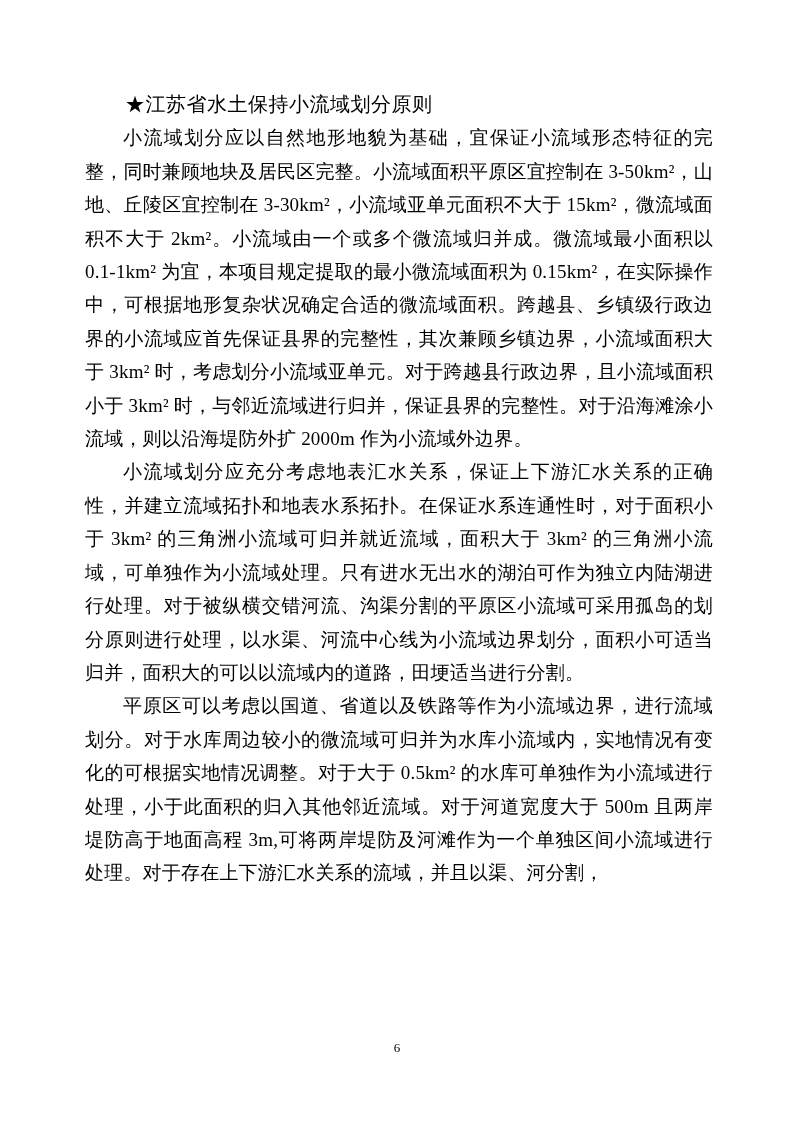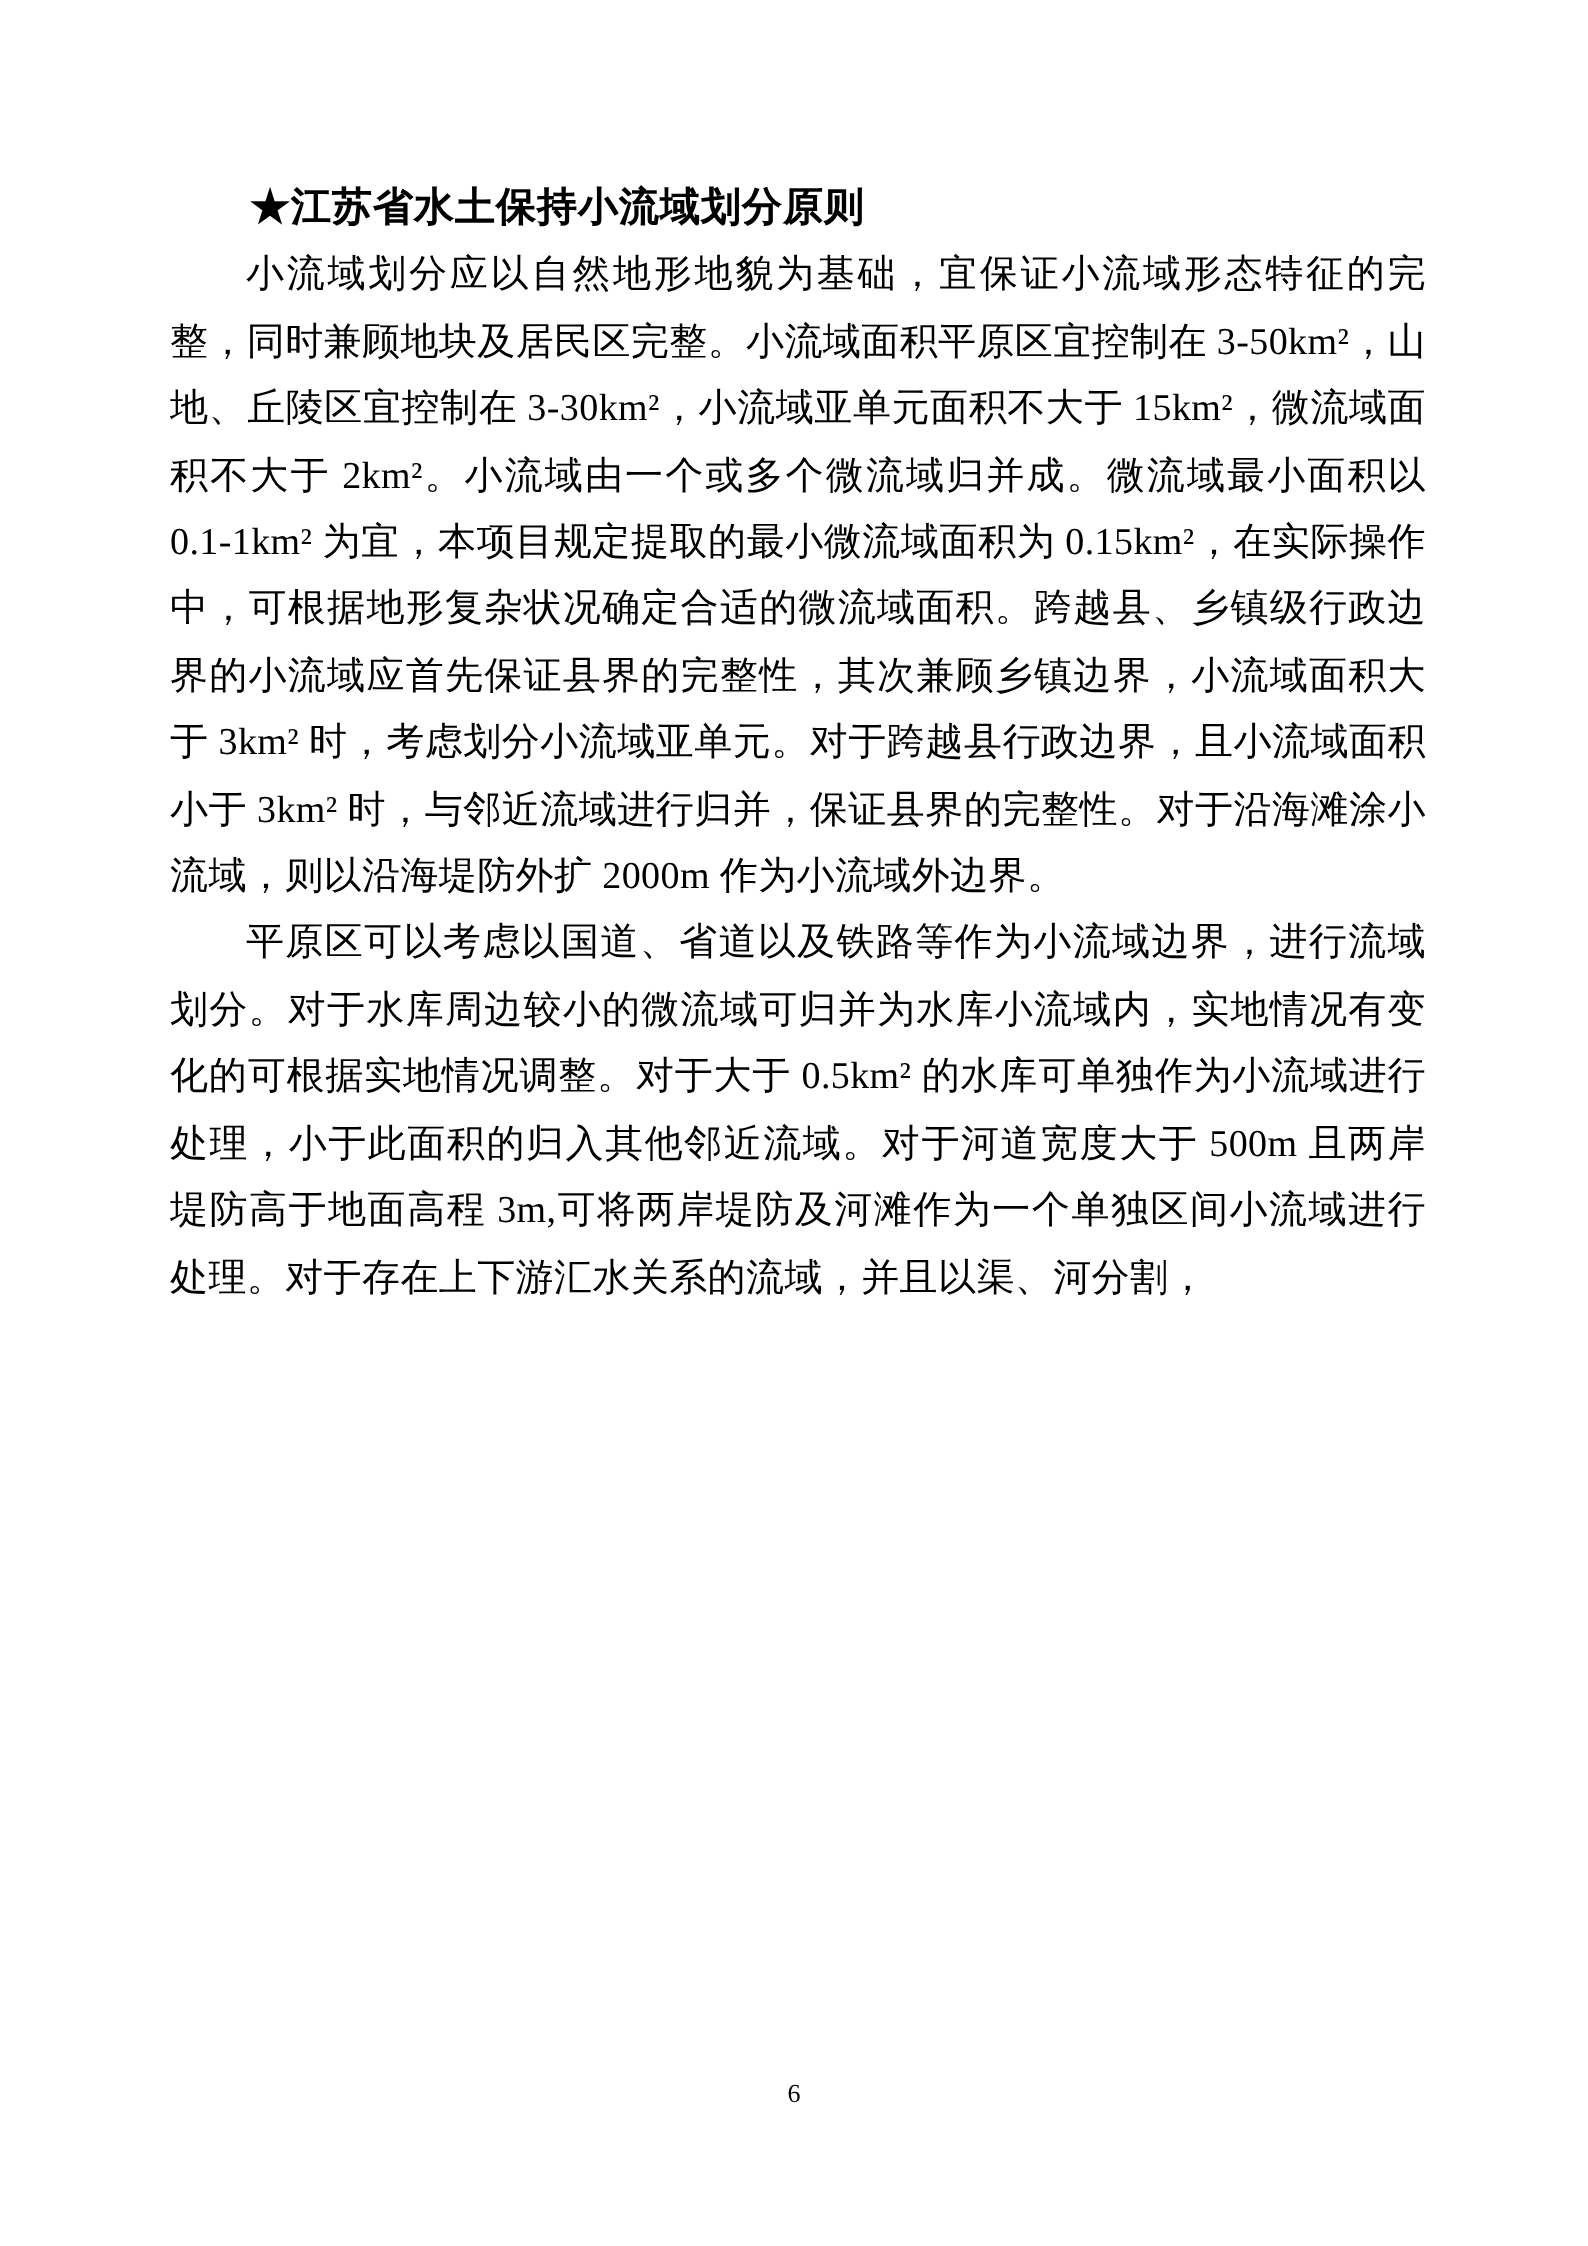--- a/index.html
+++ b/index.html
@@ -24,21 +24,21 @@
     background: #ffffff;
   }
   .content {
     position: absolute;
     left: 85px;
     top: 88px;
     width: 628px;
   }
   .heading {
     font-size: 20px;
-    font-weight: bold;
+    font-weight: normal;
     line-height: 33.4px;
     margin: 0;
     padding: 0;
     text-indent: 2em;
     letter-spacing: 0.5px;
   }
   .para {
     font-size: 19px;
     line-height: 33.4px;
     margin: 0;
@@ -60,18 +60,19 @@
     color: #000000;
   }
 </style>
 </head>
 <body>
 
 <div class="page">
   <div class="content">
     <h1 class="heading">★江苏省水土保持小流域划分原则</h1>
     <p class="para">小流域划分应以自然地形地貌为基础，宜保证小流域形态特征的完整，同时兼顾地块及居民区完整。小流域面积平原区宜控制在 3-50km²，山地、丘陵区宜控制在 3-30km²，小流域亚单元面积不大于 15km²，微流域面积不大于 2km²。小流域由一个或多个微流域归并成。微流域最小面积以 0.1-1km² 为宜，本项目规定提取的最小微流域面积为 0.15km²，在实际操作中，可根据地形复杂状况确定合适的微流域面积。跨越县、乡镇级行政边界的小流域应首先保证县界的完整性，其次兼顾乡镇边界，小流域面积大于 3km² 时，考虑划分小流域亚单元。对于跨越县行政边界，且小流域面积小于 3km² 时，与邻近流域进行归并，保证县界的完整性。对于沿海滩涂小流域，则以沿海堤防外扩 2000m 作为小流域外边界。</p>
+    <p class="para">小流域划分应充分考虑地表汇水关系，保证上下游汇水关系的正确性，并建立流域拓扑和地表水系拓扑。在保证水系连通性时，对于面积小于 3km² 的三角洲小流域可归并就近流域，面积大于 3km² 的三角洲小流域，可单独作为小流域处理。只有进水无出水的湖泊可作为独立内陆湖进行处理。对于被纵横交错河流、沟渠分割的平原区小流域可采用孤岛的划分原则进行处理，以水渠、河流中心线为小流域边界划分，面积小可适当归并，面积大的可以以流域内的道路，田埂适当进行分割。</p>
     <p class="para">平原区可以考虑以国道、省道以及铁路等作为小流域边界，进行流域划分。对于水库周边较小的微流域可归并为水库小流域内，实地情况有变化的可根据实地情况调整。对于大于 0.5km² 的水库可单独作为小流域进行处理，小于此面积的归入其他邻近流域。对于河道宽度大于 500m 且两岸堤防高于地面高程 3m,可将两岸堤防及河滩作为一个单独区间小流域进行处理。对于存在上下游汇水关系的流域，并且以渠、河分割，</p>
   </div>
   <div class="page-footer">
     <span class="page-number">6</span>
   </div>
 </div>
 
 </body></html>

